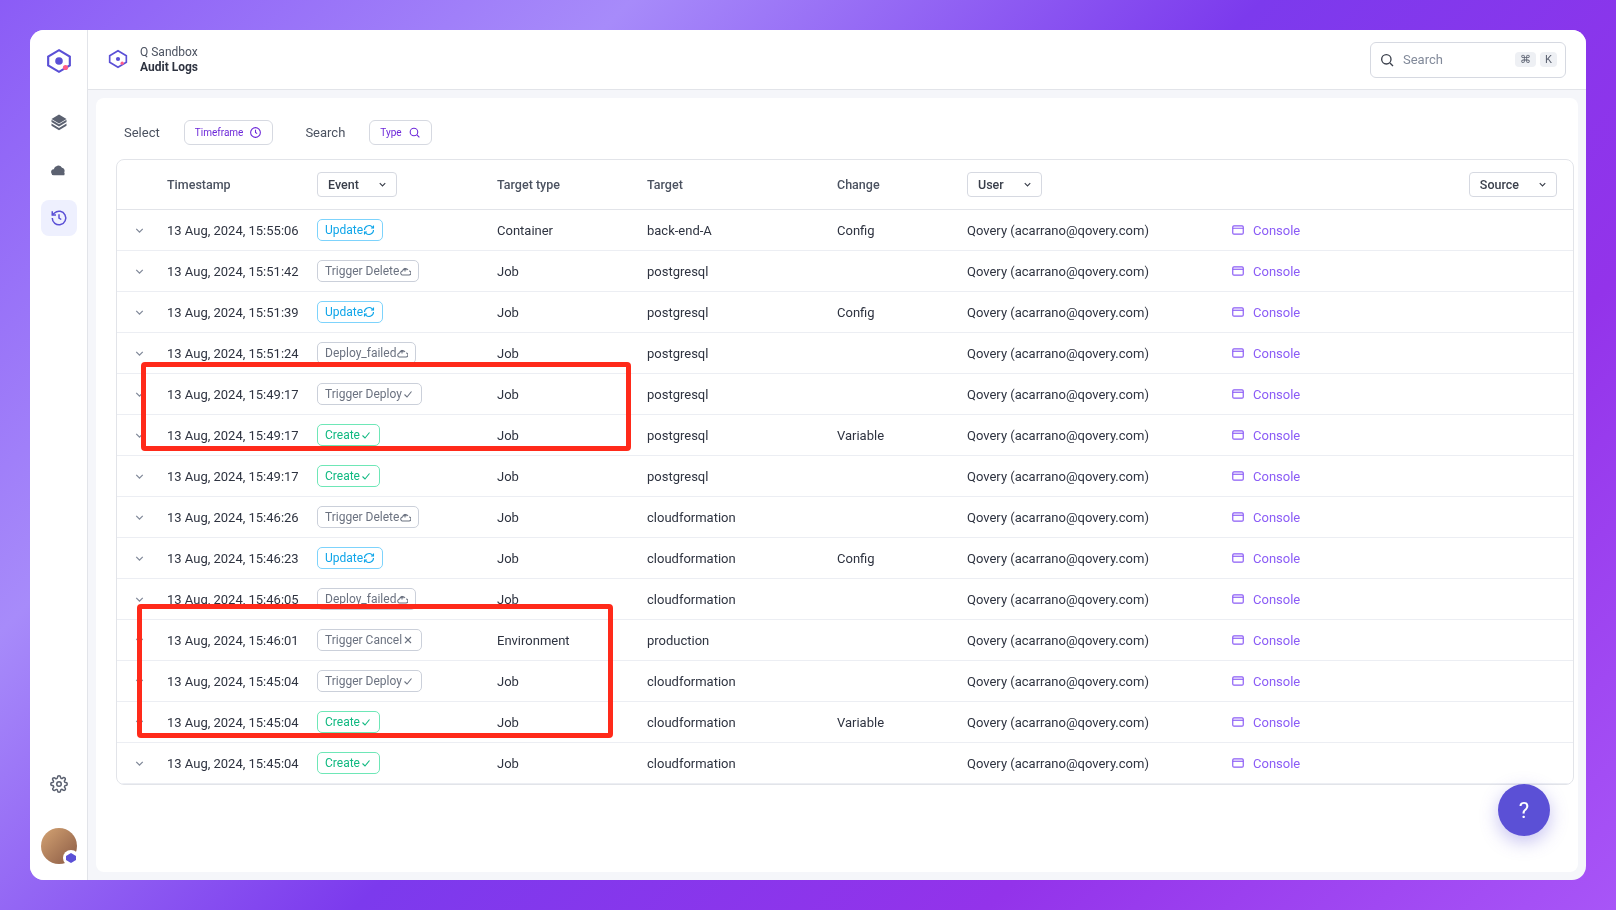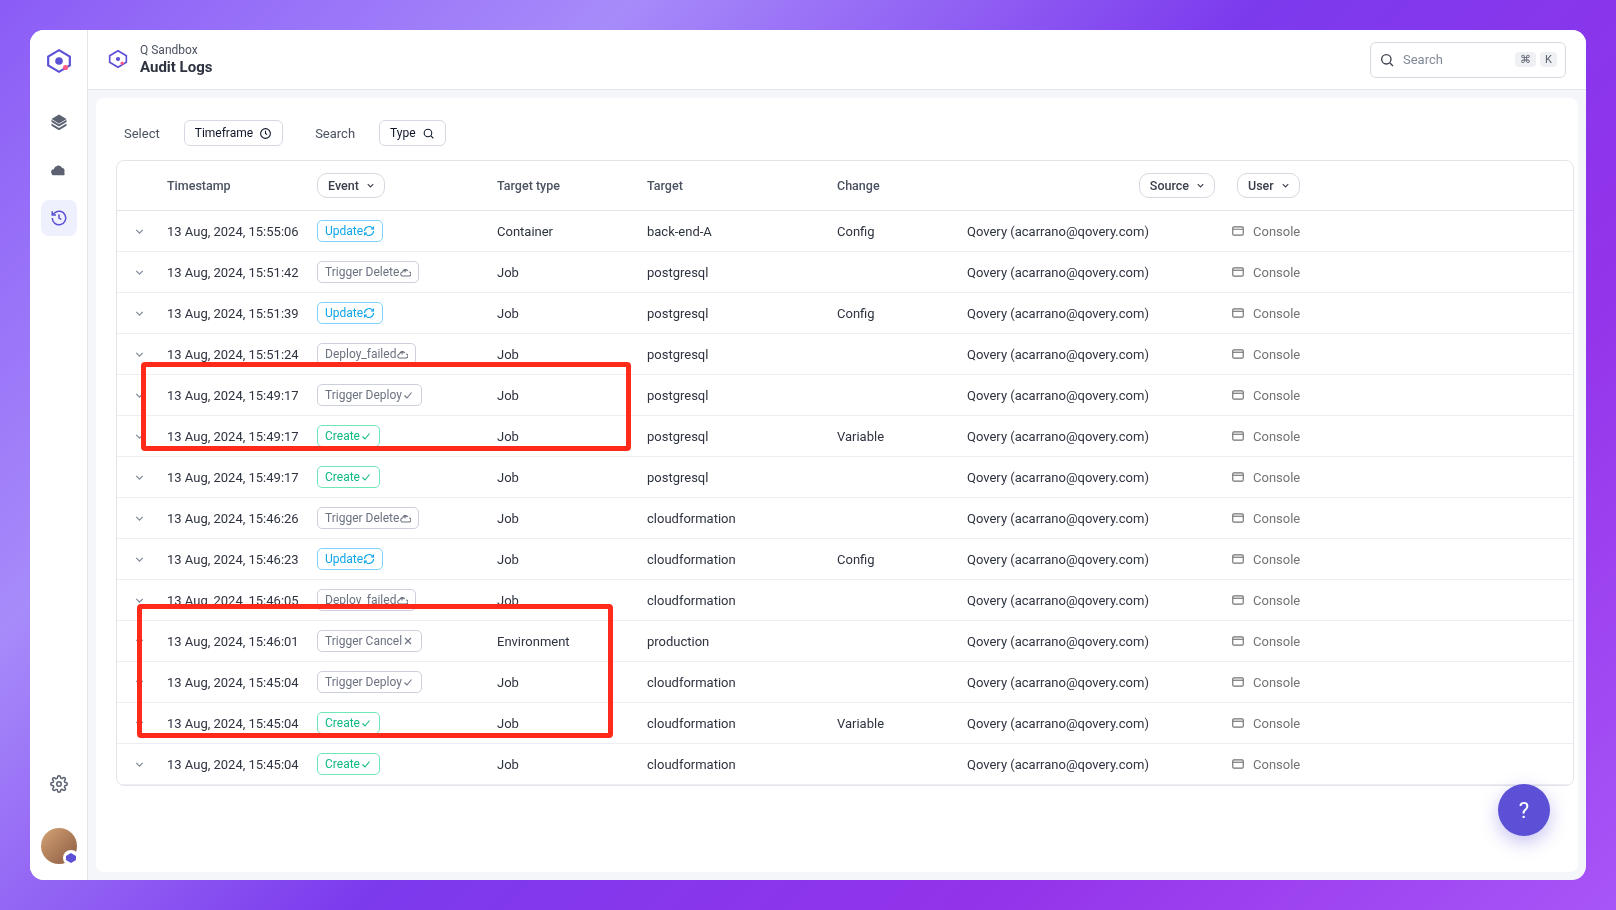--- a/index.html
+++ b/index.html
@@ -93,21 +93,21 @@
   padding: 0 20px;
 }
 .bc-icon {
   width: 22px;
   height: 22px;
   margin-right: 10px;
   color: #5b50d6;
 }
 .bc-text { display: flex; flex-direction: column; line-height: 1.2; }
 .bc-top { font-size: 12px; color: #4b5260; }
-.bc-title { font-size: 15px; font-weight: 700; color: #2e3340; }
+.bc-title { font-size: 12px; font-weight: 700; color: #2e3340; }
 .search-box {
   margin-left: auto;
   width: 196px;
   height: 36px;
   border: 1px solid #d6d9e1;
   border-radius: 6px;
   display: flex;
   align-items: center;
   padding: 0 8px;
   background: #fff;
@@ -143,22 +143,22 @@
   color: #4b5260;
 }
 .pill {
   border: 1px solid #d6d9e1;
   border-radius: 6px;
   padding: 5px 10px;
   display: inline-flex;
   align-items: center;
   gap: 6px;
   cursor: pointer;
-  font-size: 12px;
-  color: #0f172a;
+  font-size: 10px;
+  color: #6d28d9;
 }
 .table {
   width: 100%;
   border: 1px solid #e2e4e9;
   border-radius: 8px;
   overflow: hidden;
   margin: 0 8px;
 }
 .thead {
   display: grid;
@@ -166,25 +166,25 @@
   align-items: center;
   padding: 8px 0;
   border-bottom: 1px solid #e2e4e9;
   font-size: 12.5px;
   color: #4b5260;
   font-weight: 500;
 }
 .thead .hcell { padding: 4px 6px; }
 .filter-pill {
   border: 1px solid #d6d9e1;
-  border-radius: 10px;
+  border-radius: 4px;
   padding: 4px 8px 4px 10px;
   display: inline-flex;
   align-items: center;
-  gap: 6px;
+  gap: 18px;
   cursor: pointer;
   font-size: 12.5px;
   color: #3a3f4b;
   width: fit-content;
 }
 .row {
   display: grid;
   grid-template-columns: 44px 150px 180px 150px 190px 130px 270px 1fr;
   align-items: center;
   border-bottom: 1px solid #eceef3;
@@ -206,21 +206,21 @@
   display: inline-flex;
   align-items: center;
   border: 1px solid;
 }
 .ev-update { color: #0ea5e9; border-color: #7dd3fc; background: #fff; }
 .ev-trigger-delete { color: #6b7280; border-color: #cbd0da; background: #fff; justify-content: space-between; }
 .ev-deploy-failed { color: #6b7280; border-color: #cbd0da; background: #fff; justify-content: center; }
 .ev-trigger-deploy { color: #6b7280; border-color: #cbd0da; background: #fff; }
 .ev-create { color: #10b981; border-color: #6ee7b7; background: #fff; }
 .ev-trigger-cancel { color: #6b7280; border-color: #cbd0da; background: #fff; }
-.source-cell { display: flex; align-items: center; gap: 8px; color: #737373; }
+.source-cell { display: flex; align-items: center; gap: 8px; color: #8b5cf6; }
 .highlight-box {
   position: absolute;
   border: 5px solid #ff2a1a;
   border-radius: 4px;
   pointer-events: none;
   z-index: 50;
 }
 .hb1 { left: 111px; top: 332px; width: 490px; height: 89px; }
 .hb2 { left: 107px; top: 574px; width: 476px; height: 134px; }
 .help-fab {
@@ -343,31 +343,31 @@
             <div class="filter-pill">
               <span>Event</span>
               <svg width="11" height="11" viewBox="0 0 24 24" fill="none" stroke="currentColor" stroke-width="2.5">
                   <polyline points="6,9 12,15 18,9"></polyline>
                 </svg>
             </div>
           </div>
           <div class="hcell">Target type</div>
           <div class="hcell">Target</div>
           <div class="hcell">Change</div>
+          <div class="hcell">
+            <div class="filter-pill">
+              <span>User</span>
+              <svg width="11" height="11" viewBox="0 0 24 24" fill="none" stroke="currentColor" stroke-width="2.5">
+                  <polyline points="6,9 12,15 18,9"></polyline>
+                </svg>
+            </div>
+          </div>
           <div class="hcell source-col-head">
             <div class="filter-pill" style="float:right">
               <span>Source</span>
-              <svg width="11" height="11" viewBox="0 0 24 24" fill="none" stroke="currentColor" stroke-width="2.5">
-                  <polyline points="6,9 12,15 18,9"></polyline>
-                </svg>
-            </div>
-          </div>
-          <div class="hcell">
-            <div class="filter-pill">
-              <span>User</span>
               <svg width="11" height="11" viewBox="0 0 24 24" fill="none" stroke="currentColor" stroke-width="2.5">
                   <polyline points="6,9 12,15 18,9"></polyline>
                 </svg>
             </div>
           </div>
         </div>
         <div id="rows">
             <div class="row">
               <div class="cell chev">
                 <svg width="13" height="13" viewBox="0 0 24 24" fill="none" stroke="currentColor" stroke-width="2.4">

